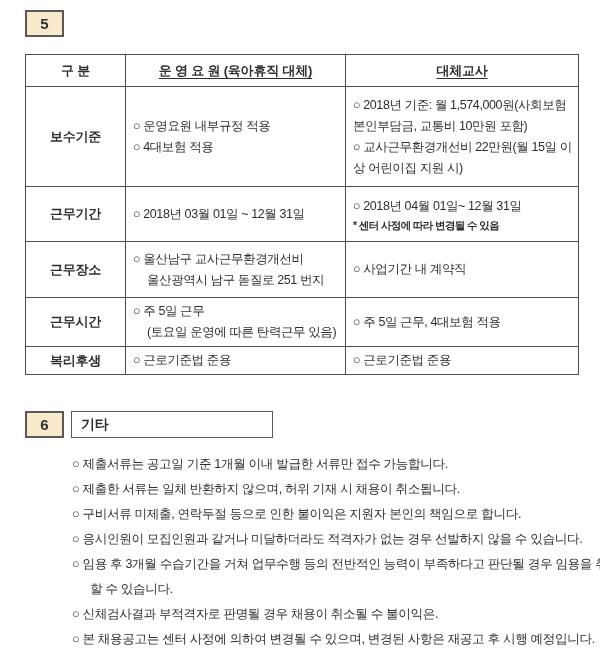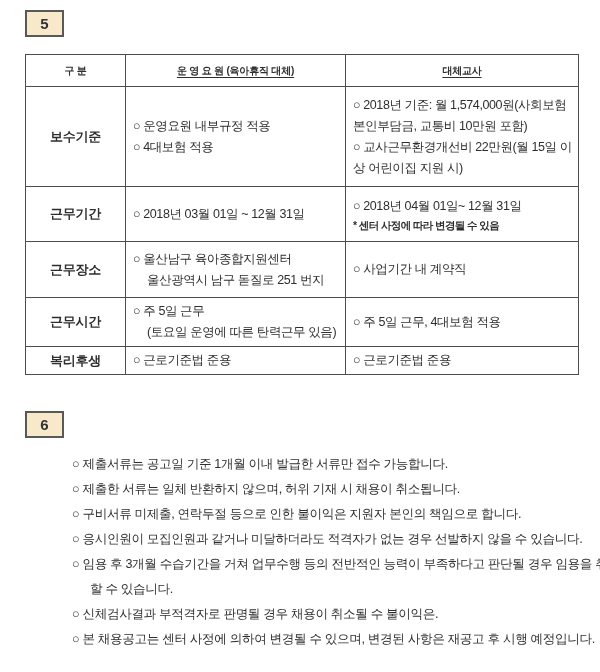--- a/index.html
+++ b/index.html
@@ -37,21 +37,21 @@
     width: 553px;
     border-collapse: collapse;
     table-layout: fixed;
   }
   .pay-table th, .pay-table td {
     border: 1px solid #4d4d4d;
     vertical-align: middle;
   }
   .pay-table thead th {
     height: 32px;
-    font-size: 10px; font-weight: bold;
+    font-size: 13px; font-weight: bold;
     text-align: center; letter-spacing: -0.2px;
   }
   .pay-table thead th.u { text-decoration: underline; text-underline-offset: 3px; }
   .pay-table tbody th {
     font-size: 13px; font-weight: bold; text-align: center; letter-spacing: -0.2px;
   }
   .pay-table td {
     font-size: 12.5px;
     padding: 3px 6px 3px 7px;
     line-height: 21px;
@@ -124,21 +124,21 @@
           <div class="cell-line">○ 2018년 03월 01일 ~ 12월 31일</div>
         </td>
         <td>
           <div class="cell-line">○ 2018년 04월 01일~ 12월 31일</div>
           <div class="foot-note">* 센터 사정에 따라 변경될 수 있음</div>
         </td>
       </tr>
       <tr class="r-place">
         <th>근무장소</th>
         <td>
-          <div class="cell-line">○ 울산남구 육아종합지원센터</div>
+          <div class="cell-line">○ 울산남구 교사근무환경개선비</div>
           <div class="cell-line cont-indent">울산광역시 남구 돋질로 251 번지</div>
         </td>
         <td>
           <div class="cell-line">○ 사업기간 내 계약직</div>
         </td>
       </tr>
       <tr class="r-hours">
         <th>근무시간</th>
         <td>
           <div class="cell-line">○ 주 5일 근무</div>
@@ -155,20 +155,21 @@
         </td>
         <td>
           <div class="cell-line">○ 근로기준법 준용</div>
         </td>
       </tr>
     </tbody>
   </table>
 
   <div class="sec-header sec-etc">
     <div class="num-box">6</div>
+    <div class="title-box">기타</div>
   </div>
 
   <div class="notes">
     <div class="note">○ 제출서류는 공고일 기준 1개월 이내 발급한 서류만 접수 가능합니다.</div>
     <div class="note">○ 제출한 서류는 일체 반환하지 않으며, 허위 기재 시 채용이 취소됩니다.</div>
     <div class="note">○ 구비서류 미제출, 연락두절 등으로 인한 불이익은 지원자 본인의 책임으로 합니다.</div>
     <div class="note">○ 응시인원이 모집인원과 같거나 미달하더라도 적격자가 없는 경우 선발하지 않을 수 있습니다.</div>
     <div class="note">○ 임용 후 3개월 수습기간을 거쳐 업무수행 등의 전반적인 능력이 부족하다고 판단될 경우 임용을 취소할 수 있습니다.</div>
     <div class="note">○ 신체검사결과 부적격자로 판명될 경우 채용이 취소될 수 불이익은.</div>
     <div class="note">○ 본 채용공고는 센터 사정에 의하여 변경될 수 있으며, 변경된 사항은 재공고 후 시행 예정입니다.</div>

